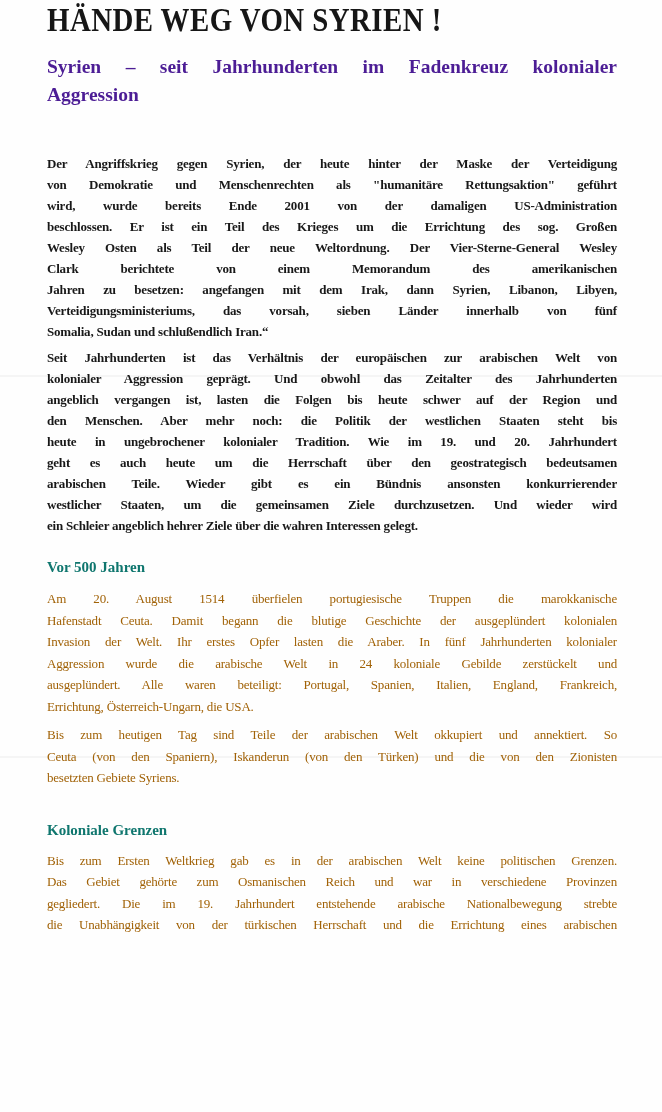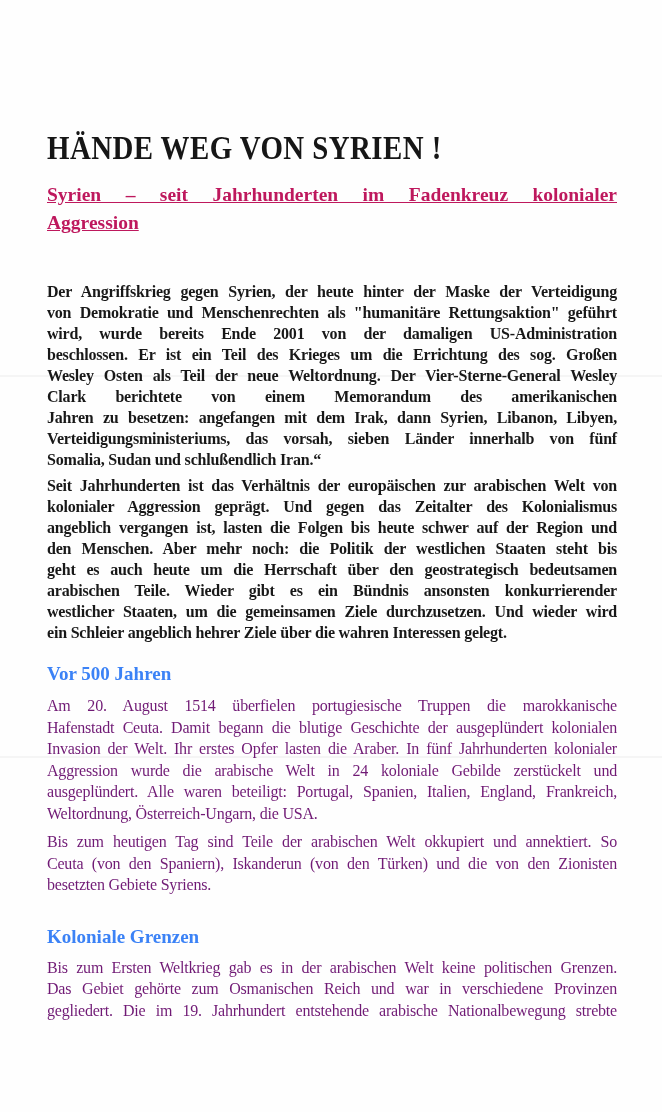--- a/index.html
+++ b/index.html
@@ -9,58 +9,55 @@
     height: 1112px;
     background: #fefefe;
     overflow: hidden;
     font-family: "Liberation Serif", "DejaVu Serif", serif;
     color: #1b1b1b;
   }
   .content {
     position: absolute;
     top: 0; left: 47px;
     width: 570px;
-    padding-top: 103px;
-    margin-top: 25px;
   }
   .doc-title {
     margin: 0;
     font-size: 34px;
     font-weight: 700;
     line-height: 40px;
     letter-spacing: 0.5px;
     white-space: nowrap;
     transform: scaleX(0.85);
     transform-origin: 0 50%;
     color: #161616;
   }
   .subtitle {
     margin-top: 13px;
     font-size: 19.5px;
     font-weight: 700;
     line-height: 28px;
-    color: #be185d;
-    text-decoration: underline;
+    color: #4c1d95;
   }
-  .para { font-size: 16px; }
+  .para { font-size: 13px; }
   .para.bold { font-weight: 700; letter-spacing: -0.2px; line-height: 21px; color: #181818; }
-  .para.regular { font-weight: 400; letter-spacing: -0.2px; line-height: 21.5px; color: #701a75; }
+  .para.regular { font-weight: 400; letter-spacing: -0.2px; line-height: 21.5px; color: #a16207; }
   .jl { text-align: justify; text-align-last: justify; }
   .jl.last { text-align-last: left; }
   .p1 { margin-top: 44px; }
   .p2 { margin-top: 5px; }
   .p3 { margin-top: 11px; }
   .p4 { margin-top: 7px; }
   .p5 { margin-top: 10px; }
   .section-heading {
     margin: 0;
-    font-size: 19px;
+    font-size: 15px;
     font-weight: 700;
     line-height: 20px;
-    color: #3b82f6;
+    color: #0f766e;
   }
   .h1s { margin-top: 21px; }
   .h2s { margin-top: 31px; }
   .scan-streak {
     position: absolute;
     left: 0;
     width: 100%;
     height: 2px;
     background: rgba(70, 70, 70, 0.05);
   }
@@ -90,48 +87,50 @@
       <div class="jl">beschlossen. Er ist ein Teil des Krieges um die Errichtung des sog. Großen</div>
       <div class="jl">Wesley Osten als Teil der neue Weltordnung. Der Vier-Sterne-General Wesley</div>
       <div class="jl">Clark berichtete von einem Memorandum des amerikanischen</div>
       <div class="jl">Jahren zu besetzen: angefangen mit dem Irak, dann Syrien, Libanon, Libyen,</div>
       <div class="jl">Verteidigungsministeriums, das vorsah, sieben Länder innerhalb von fünf</div>
       <div class="jl last">Somalia, Sudan und schlußendlich Iran.“</div>
     </div>
 
     <div class="para bold p2">
       <div class="jl">Seit Jahrhunderten ist das Verhältnis der europäischen zur arabischen Welt von</div>
-      <div class="jl">kolonialer Aggression geprägt. Und gegen das Zeitalter des Kolonialismus</div>
+      <div class="jl">kolonialer Aggression geprägt. Und obwohl das Zeitalter des Jahrhunderten</div>
       <div class="jl">angeblich vergangen ist, lasten die Folgen bis heute schwer auf der Region und</div>
       <div class="jl">den Menschen. Aber mehr noch: die Politik der westlichen Staaten steht bis</div>
+      <div class="jl">heute in ungebrochener kolonialer Tradition. Wie im 19. und 20. Jahrhundert</div>
       <div class="jl">geht es auch heute um die Herrschaft über den geostrategisch bedeutsamen</div>
       <div class="jl">arabischen Teile. Wieder gibt es ein Bündnis ansonsten konkurrierender</div>
       <div class="jl">westlicher Staaten, um die gemeinsamen Ziele durchzusetzen. Und wieder wird</div>
       <div class="jl last">ein Schleier angeblich hehrer Ziele über die wahren Interessen gelegt.</div>
     </div>
 
     <h2 class="section-heading h1s">Vor 500 Jahren</h2>
 
     <div class="para regular p3">
       <div class="jl">Am 20. August 1514 überfielen portugiesische Truppen die marokkanische</div>
       <div class="jl">Hafenstadt Ceuta. Damit begann die blutige Geschichte der ausgeplündert kolonialen</div>
       <div class="jl">Invasion der Welt. Ihr erstes Opfer lasten die Araber. In fünf Jahrhunderten kolonialer</div>
       <div class="jl">Aggression wurde die arabische Welt in 24 koloniale Gebilde zerstückelt und</div>
       <div class="jl">ausgeplündert. Alle waren beteiligt: Portugal, Spanien, Italien, England, Frankreich,</div>
-      <div class="jl last">Weltordnung, Österreich-Ungarn, die USA.</div>
+      <div class="jl last">Errichtung, Österreich-Ungarn, die USA.</div>
     </div>
 
     <div class="para regular p4">
       <div class="jl">Bis zum heutigen Tag sind Teile der arabischen Welt okkupiert und annektiert. So</div>
       <div class="jl">Ceuta (von den Spaniern), Iskanderun (von den Türken) und die von den Zionisten</div>
       <div class="jl last">besetzten Gebiete Syriens.</div>
     </div>
 
     <h2 class="section-heading h2s">Koloniale Grenzen</h2>
 
     <div class="para regular p5">
       <div class="jl">Bis zum Ersten Weltkrieg gab es in der arabischen Welt keine politischen Grenzen.</div>
       <div class="jl">Das Gebiet gehörte zum Osmanischen Reich und war in verschiedene Provinzen</div>
       <div class="jl">gegliedert. Die im 19. Jahrhundert entstehende arabische Nationalbewegung strebte</div>
+      <div class="jl">die Unabhängigkeit von der türkischen Herrschaft und die Errichtung eines arabischen</div>
     </div>
 
   </div>
 </div>
 
 </body></html>

